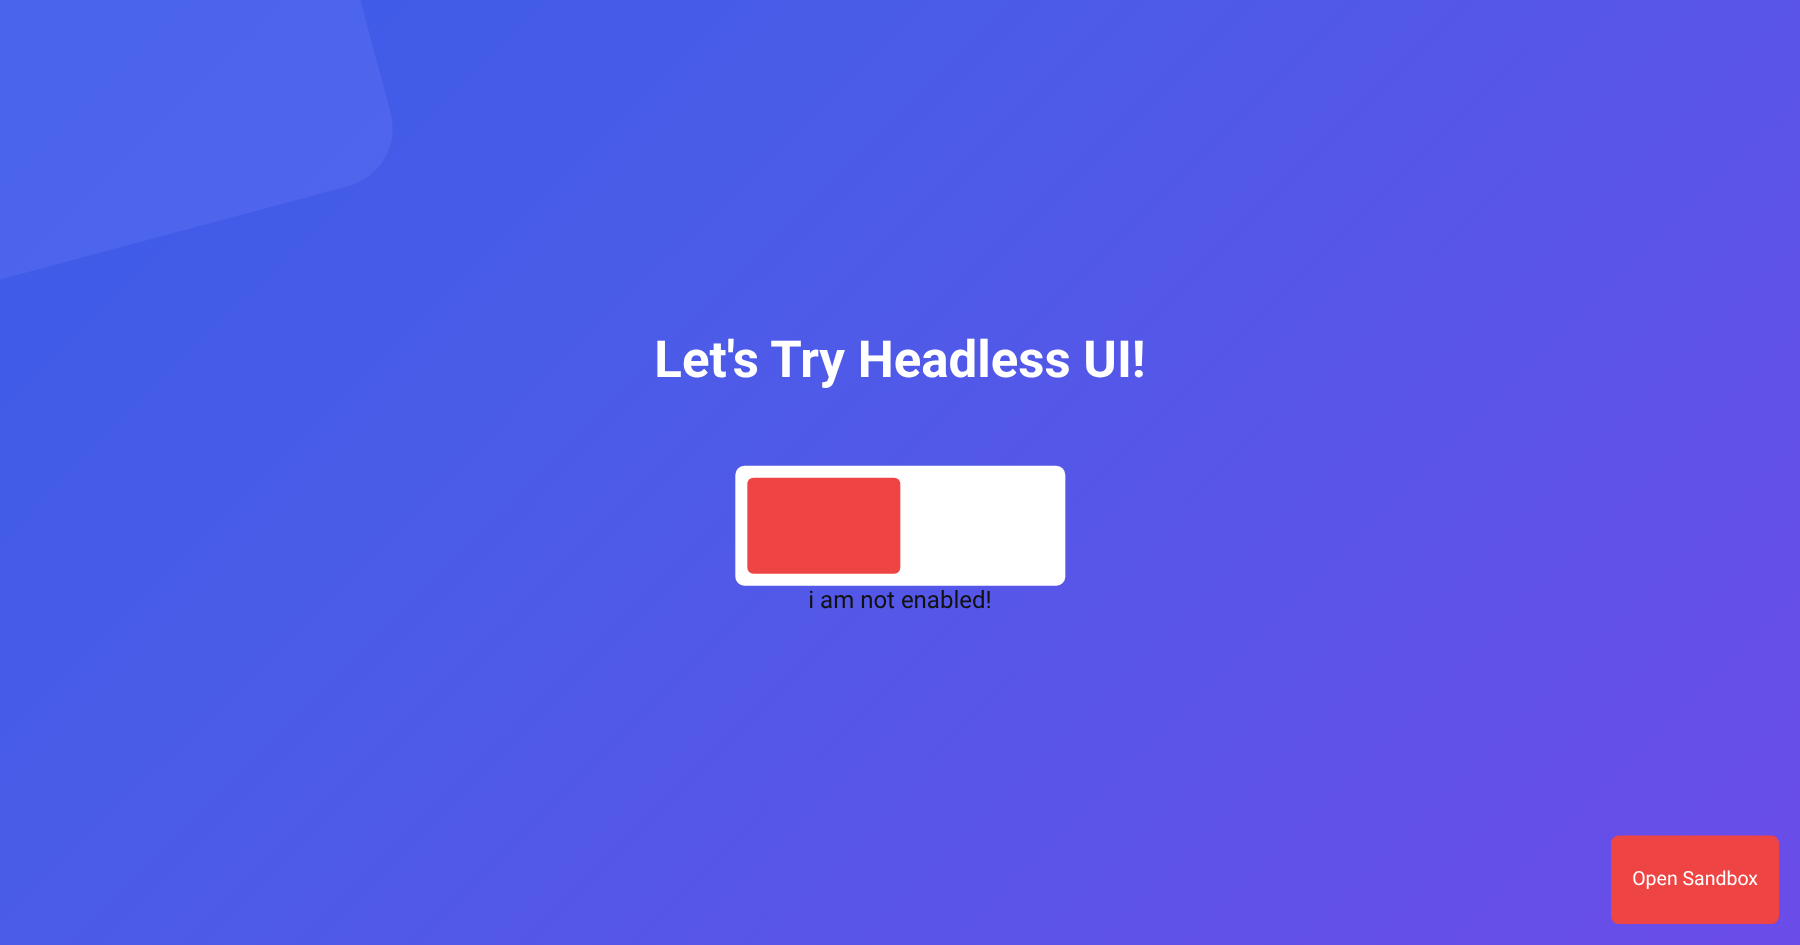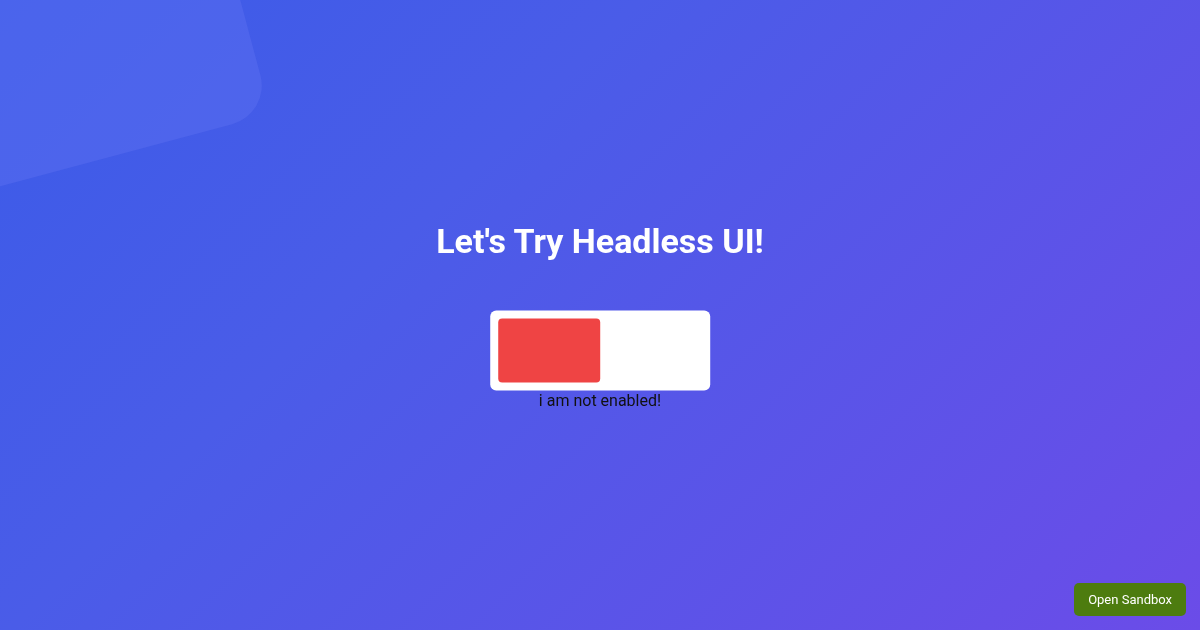--- a/index.html
+++ b/index.html
@@ -60,25 +60,25 @@
     }
     .status-text {
       color: #111111;
       font-size: 16px;
       text-align: center;
     }
     .sandbox-btn {
       position: absolute;
       bottom: 14px;
       right: 14px;
-      background: #4d7c0f;
+      background: #ef4444;
       color: #ffffff;
       border: none;
       border-radius: 5px;
-      padding: 9px 14px;
+      padding: 22px 14px;
       font-size: 13px;
       font-family: inherit;
       cursor: pointer;
     }
   </style>
 </head>
 <body>
 
 <div class="bg-shape"></div>
 

